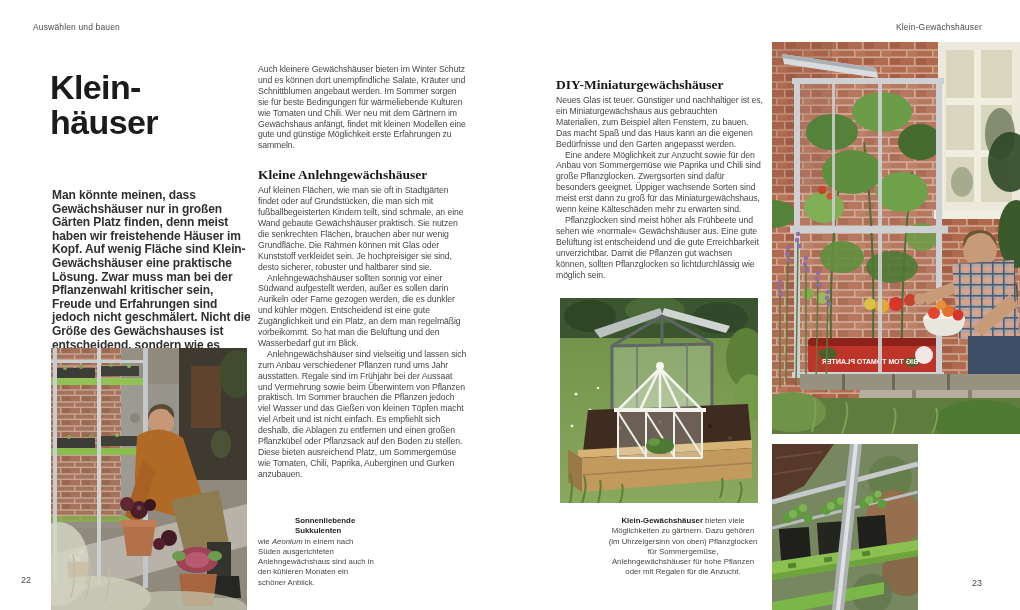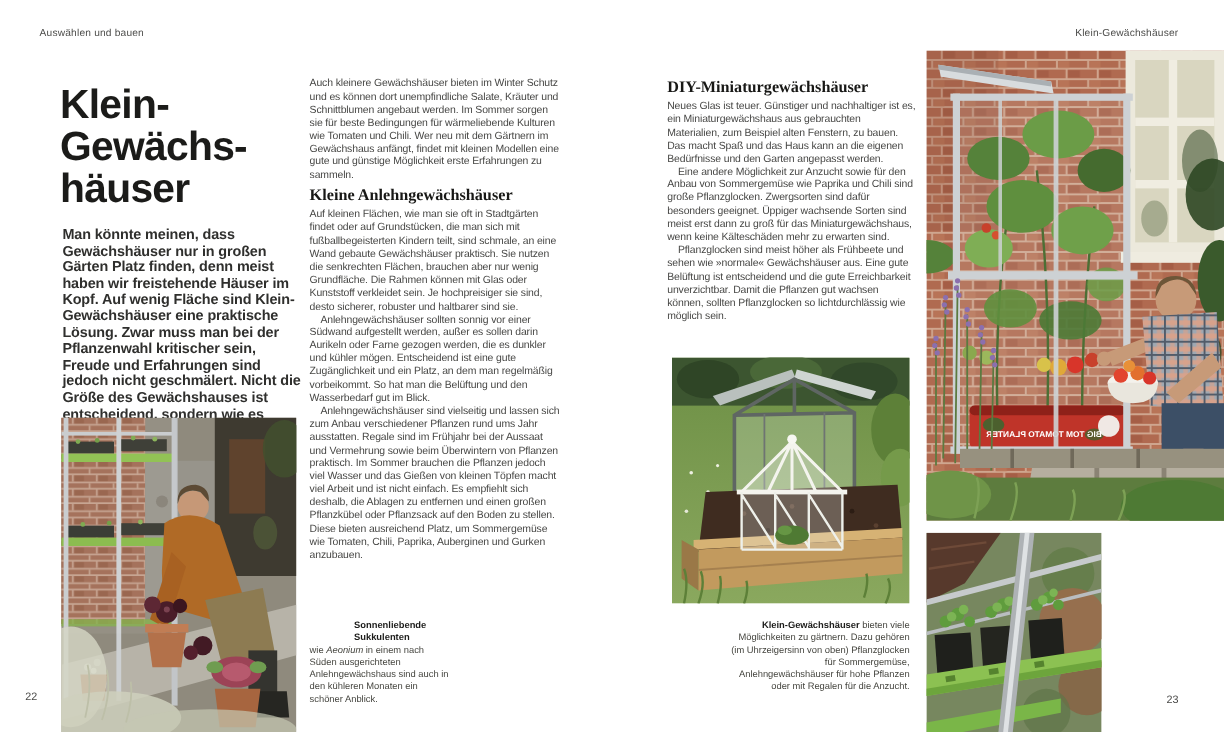--- a/index.html
+++ b/index.html
@@ -12,48 +12,47 @@
          font-weight:700;color:#1b1b19;letter-spacing:-.6px;}
   .title span{display:block;}
   .intro{position:absolute;left:52px;top:177px;width:200px;font-size:12px;line-height:13.6px;
          font-weight:700;color:#2f2f2d;letter-spacing:-.1px;}
   .bodycol{position:absolute;font-size:8.7px;line-height:10.9px;color:#474745;letter-spacing:-.1px;}
   .col-mid{left:258px;top:64px;width:210px;}
   .col-right{left:556px;top:61px;width:207px;}
   .bodycol p{margin:0;}
   .bodycol p.indent{text-indent:9px;}
   .bodycol h2{font-family:"Liberation Serif",serif;font-size:13.5px;line-height:16px;
-              font-weight:700;color:#181816;margin:4px 0 2px;letter-spacing:0;}
+              font-weight:700;color:#181816;margin:16px 0 2px;letter-spacing:0;}
   .caption{font-size:7.8px;line-height:10.3px;color:#45453f;}
   .caption .cap-bold{font-weight:700;color:#1c1c1a;}
   .caption-left{position:absolute;left:258px;top:516px;width:118px;}
   .caption-left .cap-bold{display:block;padding-left:37px;}
   .ital{font-style:italic;}
-  .caption-right{position:absolute;left:608px;top:516px;width:150px;text-align:right;}
+  .caption-right{position:absolute;left:608px;top:516px;width:150px;text-align:center;}
   .pagenum{position:absolute;font-size:9px;color:#4a4a48;}
   .pn-left{left:21px;top:575px;}
   .pn-right{right:38px;top:578px;}
   figure.photo{position:absolute;margin:0;padding:0;}
   figure.photo svg{display:block;width:100%;height:100%;}
   .ph-left{left:51px;top:348px;width:196px;height:262px;}
   .ph-mid{left:560px;top:298px;width:198px;height:205px;}
   .ph-topright{left:772px;top:42px;width:248px;height:392px;}
   .ph-botright{left:772px;top:444px;width:146px;height:166px;}
 </style>
 </head>
 <body>
 
 <div class="spread">
 
   <div class="runhead rh-left">Auswählen und bauen</div>
   <div class="runhead rh-right">Klein-Gewächshäuser</div>
 
   <h1 class="title">
     <span>Klein-</span>
-    <span>Gewächs-</span>
     <span>häuser</span>
   </h1>
 
   <p class="intro">Man könnte meinen, dass Gewächshäuser nur in großen Gärten Platz finden, denn meist haben wir freistehende Häuser im Kopf. Auf wenig Fläche sind Klein-Gewächshäuser eine praktische Lösung. Zwar muss man bei der Pflanzenwahl kritischer sein, Freude und Erfahrungen sind jedoch nicht geschmälert. Nicht die Größe des Gewächshauses ist entscheidend, sondern wie es genutzt wird!</p>
 
   <div class="bodycol col-mid">
     <p>Auch kleinere Gewächshäuser bieten im Winter Schutz und es können dort unempfindliche Salate, Kräuter und Schnittblumen angebaut werden. Im Sommer sorgen sie für beste Bedingungen für wärmeliebende Kulturen wie Tomaten und Chili. Wer neu mit dem Gärtnern im Gewächshaus anfängt, findet mit kleinen Modellen eine gute und günstige Möglichkeit erste Erfahrungen zu sammeln.</p>
     <h2>Kleine Anlehngewächshäuser</h2>
     <p>Auf kleinen Flächen, wie man sie oft in Stadtgärten findet oder auf Grundstücken, die man sich mit fußballbegeisterten Kindern teilt, sind schmale, an eine Wand gebaute Gewächshäuser praktisch. Sie nutzen die senkrechten Flächen, brauchen aber nur wenig Grundfläche. Die Rahmen können mit Glas oder Kunststoff verkleidet sein. Je hochpreisiger sie sind, desto sicherer, robuster und haltbarer sind sie.</p>
     <p class="indent">Anlehngewächshäuser sollten sonnig vor einer Südwand aufgestellt werden, außer es sollen darin Aurikeln oder Farne gezogen werden, die es dunkler und kühler mögen. Entscheidend ist eine gute Zugänglichkeit und ein Platz, an dem man regelmäßig vorbeikommt. So hat man die Belüftung und den Wasserbedarf gut im Blick.</p>

